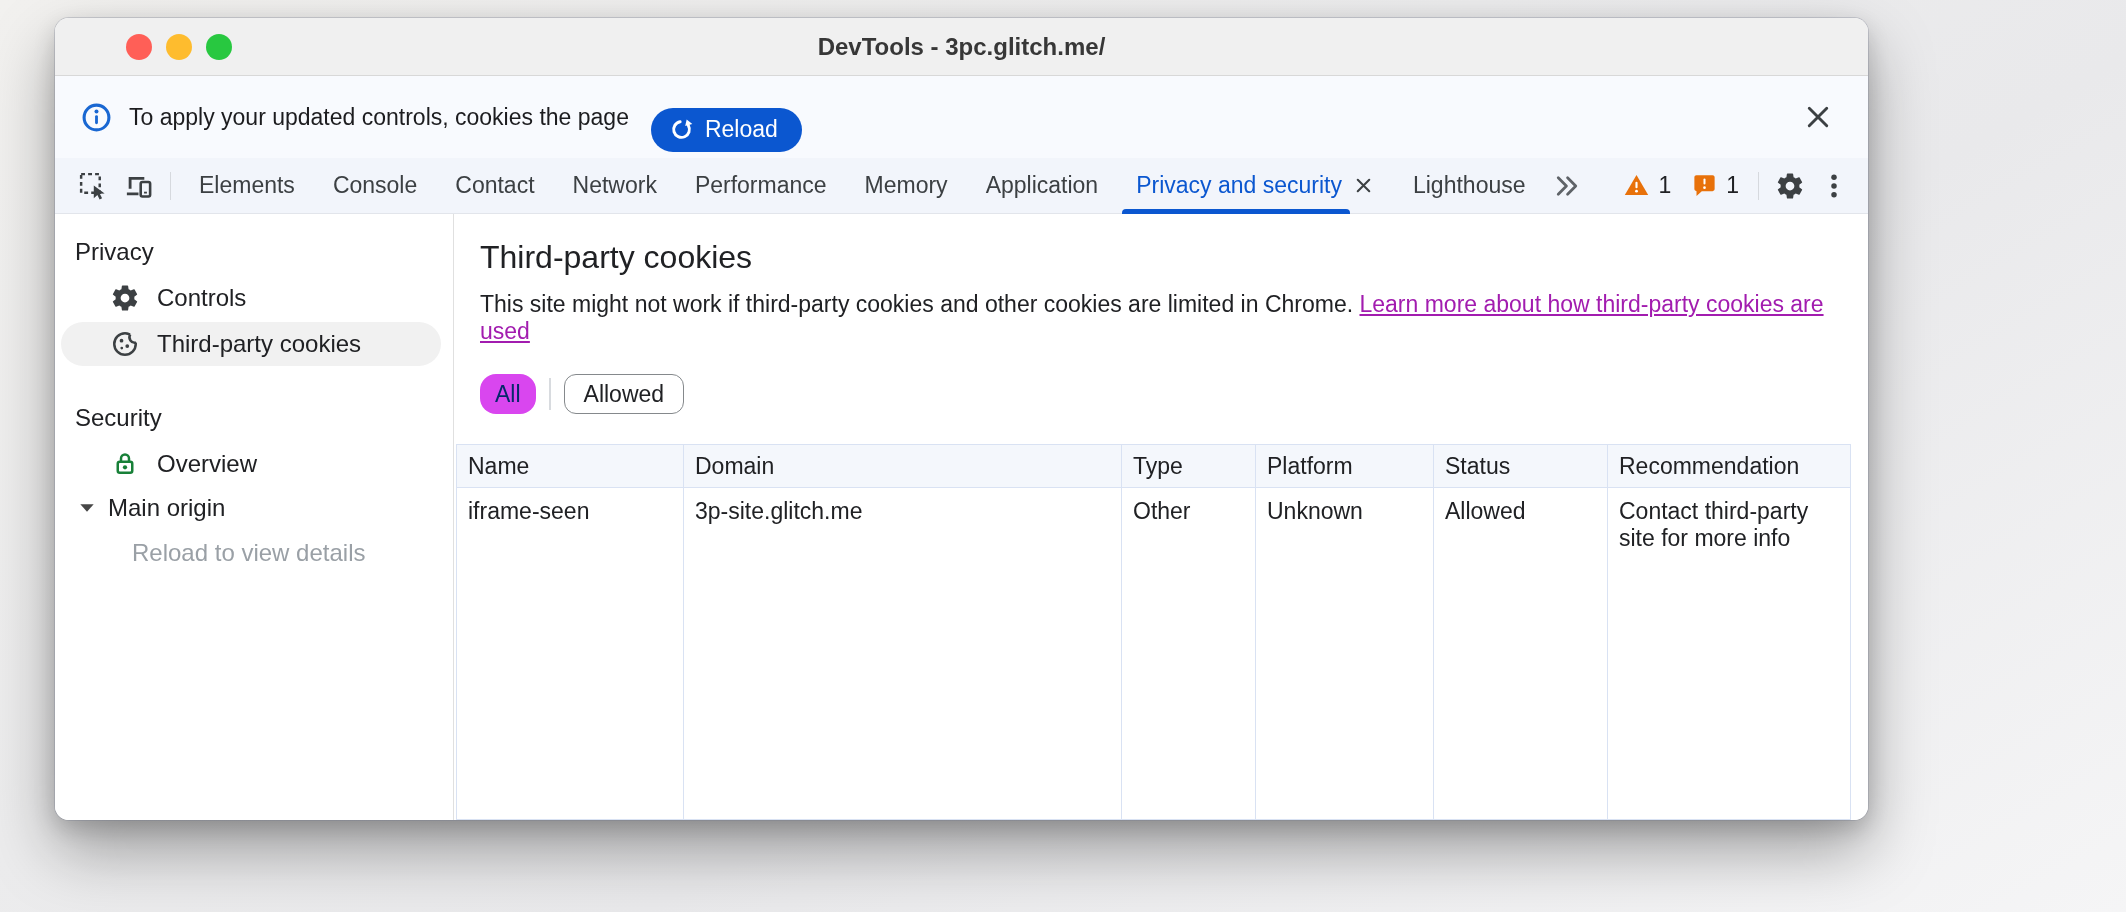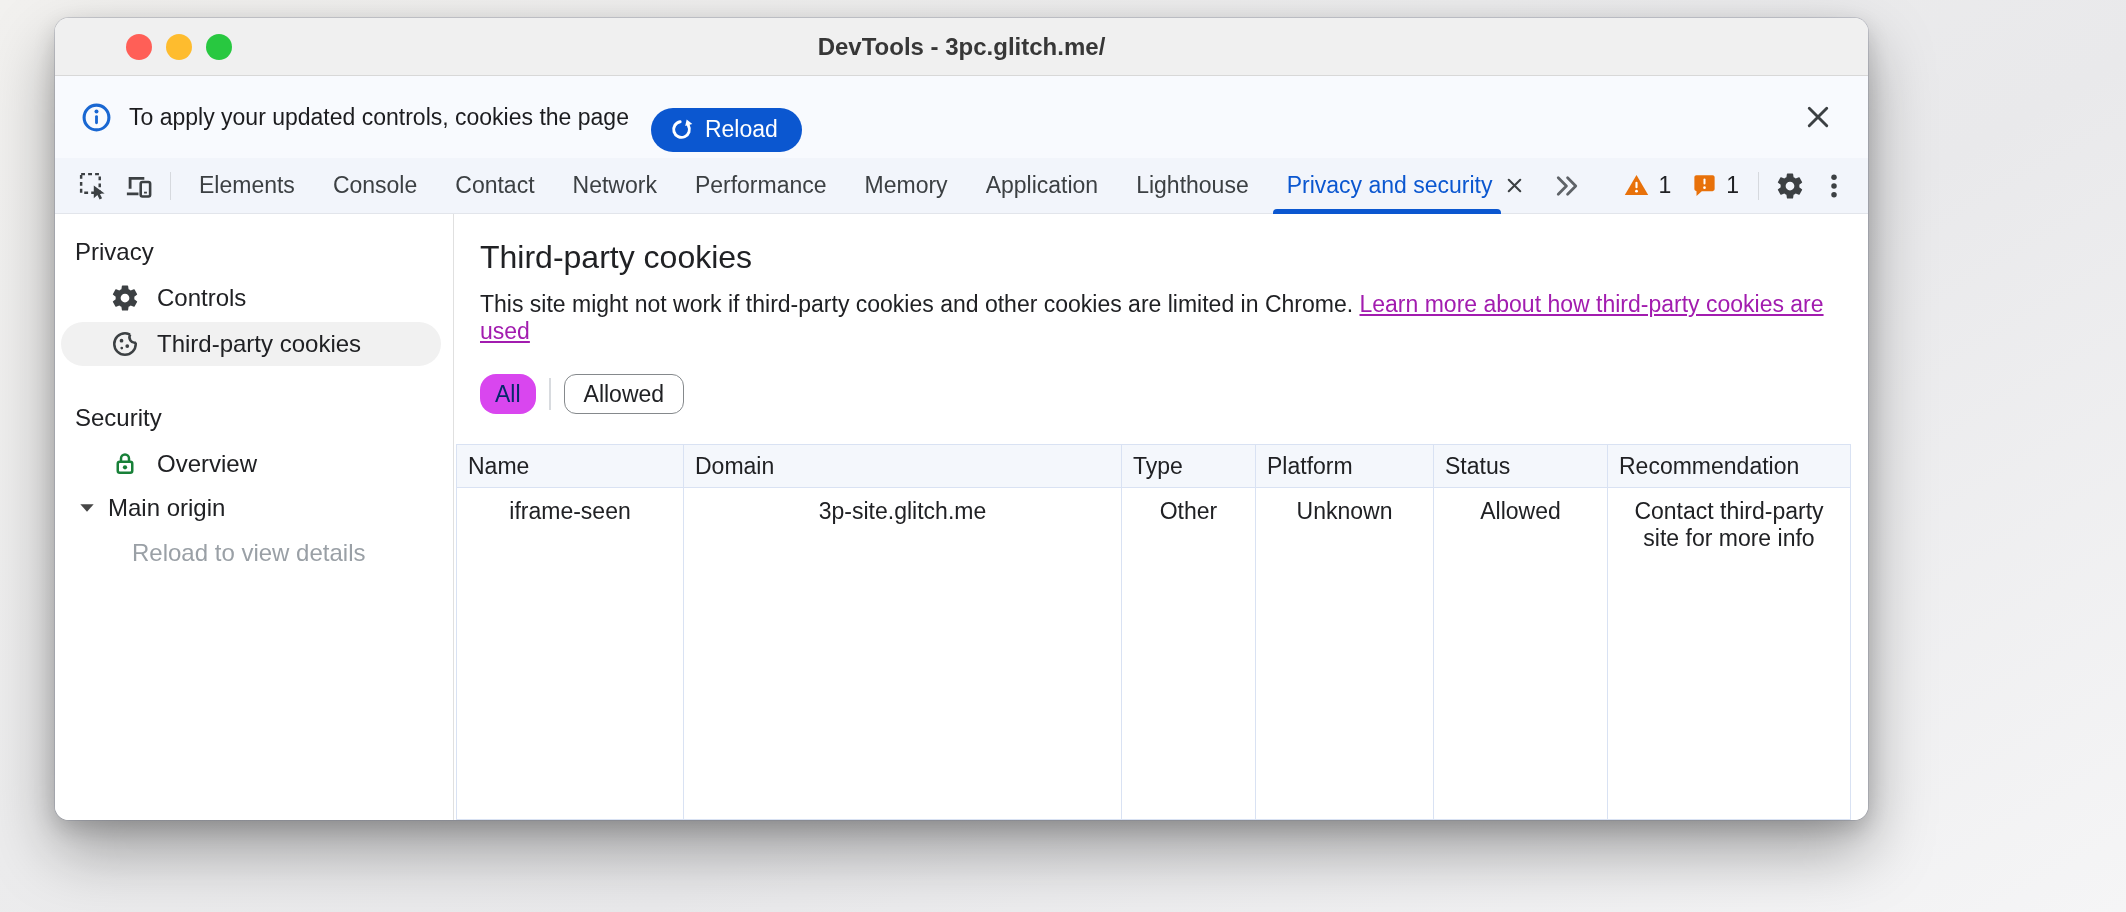--- a/index.html
+++ b/index.html
@@ -68,21 +68,21 @@
   .main-desc { margin:15px 26px 0; font-size:23px; color:#202124; }
   .main-desc a { color:#a21caf; text-decoration:underline; cursor:pointer; }
   .chips { margin:29px 26px 0; display:flex; align-items:center; }
   .chip-all { background:#d946ef; color:#05286b; border-radius:16px; height:40px; display:flex; align-items:center; padding:0 15px; font-size:23px; font-weight:400; cursor:pointer; }
   .chip-div { width:2px; height:32px; background:#d8dbdf; margin:0 13px; }
   .chip-allowed { background:#fff; border:1px solid #85898c; border-radius:12px; height:40px; display:flex; align-items:center; padding:0 19px; font-size:23px; font-weight:500; color:#202124; cursor:pointer; }
   .table-wrap { flex:1; margin:30px 17px 0 2px; border:1px solid #d9e2f3; display:grid;
     grid-template-columns:227px 438px 134px 178px 174px 1fr; grid-template-rows:43px 1fr; min-height:0; }
   .th { background:#f4f7fc; border-bottom:1px solid #d9e2f3; border-right:1px solid #d9e2f3; display:flex; align-items:center; padding:0 11px; font-size:23px; color:#202124; cursor:pointer; }
   .th.last { border-right:none; }
-  .td { border-right:1px solid #d9e2f3; padding:10px 11px 0; font-size:23px; color:#202124;text-align:center; }
+  .td { border-right:1px solid #d9e2f3; padding:10px 11px 0; font-size:23px; color:#202124; }
   .td.last { border-right:none; }
 </style>
 </head>
 <body>
 
 <div class="window">
 
   <div class="titlebar">
     <div class="traffic">
       <div class="dot red"></div>
@@ -144,31 +144,31 @@
       </div>
     <div class="tab">
         <span>Performance</span>
       </div>
     <div class="tab">
         <span>Memory</span>
       </div>
     <div class="tab">
         <span>Application</span>
       </div>
-    <div class="tab">
-        <span>Lighthouse</span>
-      </div>
     <div class="tab active">
       <span>Privacy and security</span>
       <span class="tab-close">
         <svg viewBox="0 0 24 24">
           <path d="M6 6 L18 18 M18 6 L6 18" stroke="#3c4043" stroke-width="2.2" stroke-linecap="round"></path>
         </svg>
       </span>
     </div>
+    <div class="tab">
+        <span>Lighthouse</span>
+      </div>
 
     <button class="icon-btn more-tabs">
       <svg viewBox="0 0 24 24">
         <path d="M4.5 5 l7 7 -7 7 M12.5 5 l7 7 -7 7" fill="none" stroke="#5f6368" stroke-width="2.4" stroke-linecap="round" stroke-linejoin="round"></path>
       </svg>
     </button>
 
     <div class="tb-spacer"></div>
 
     <div class="status-item">

